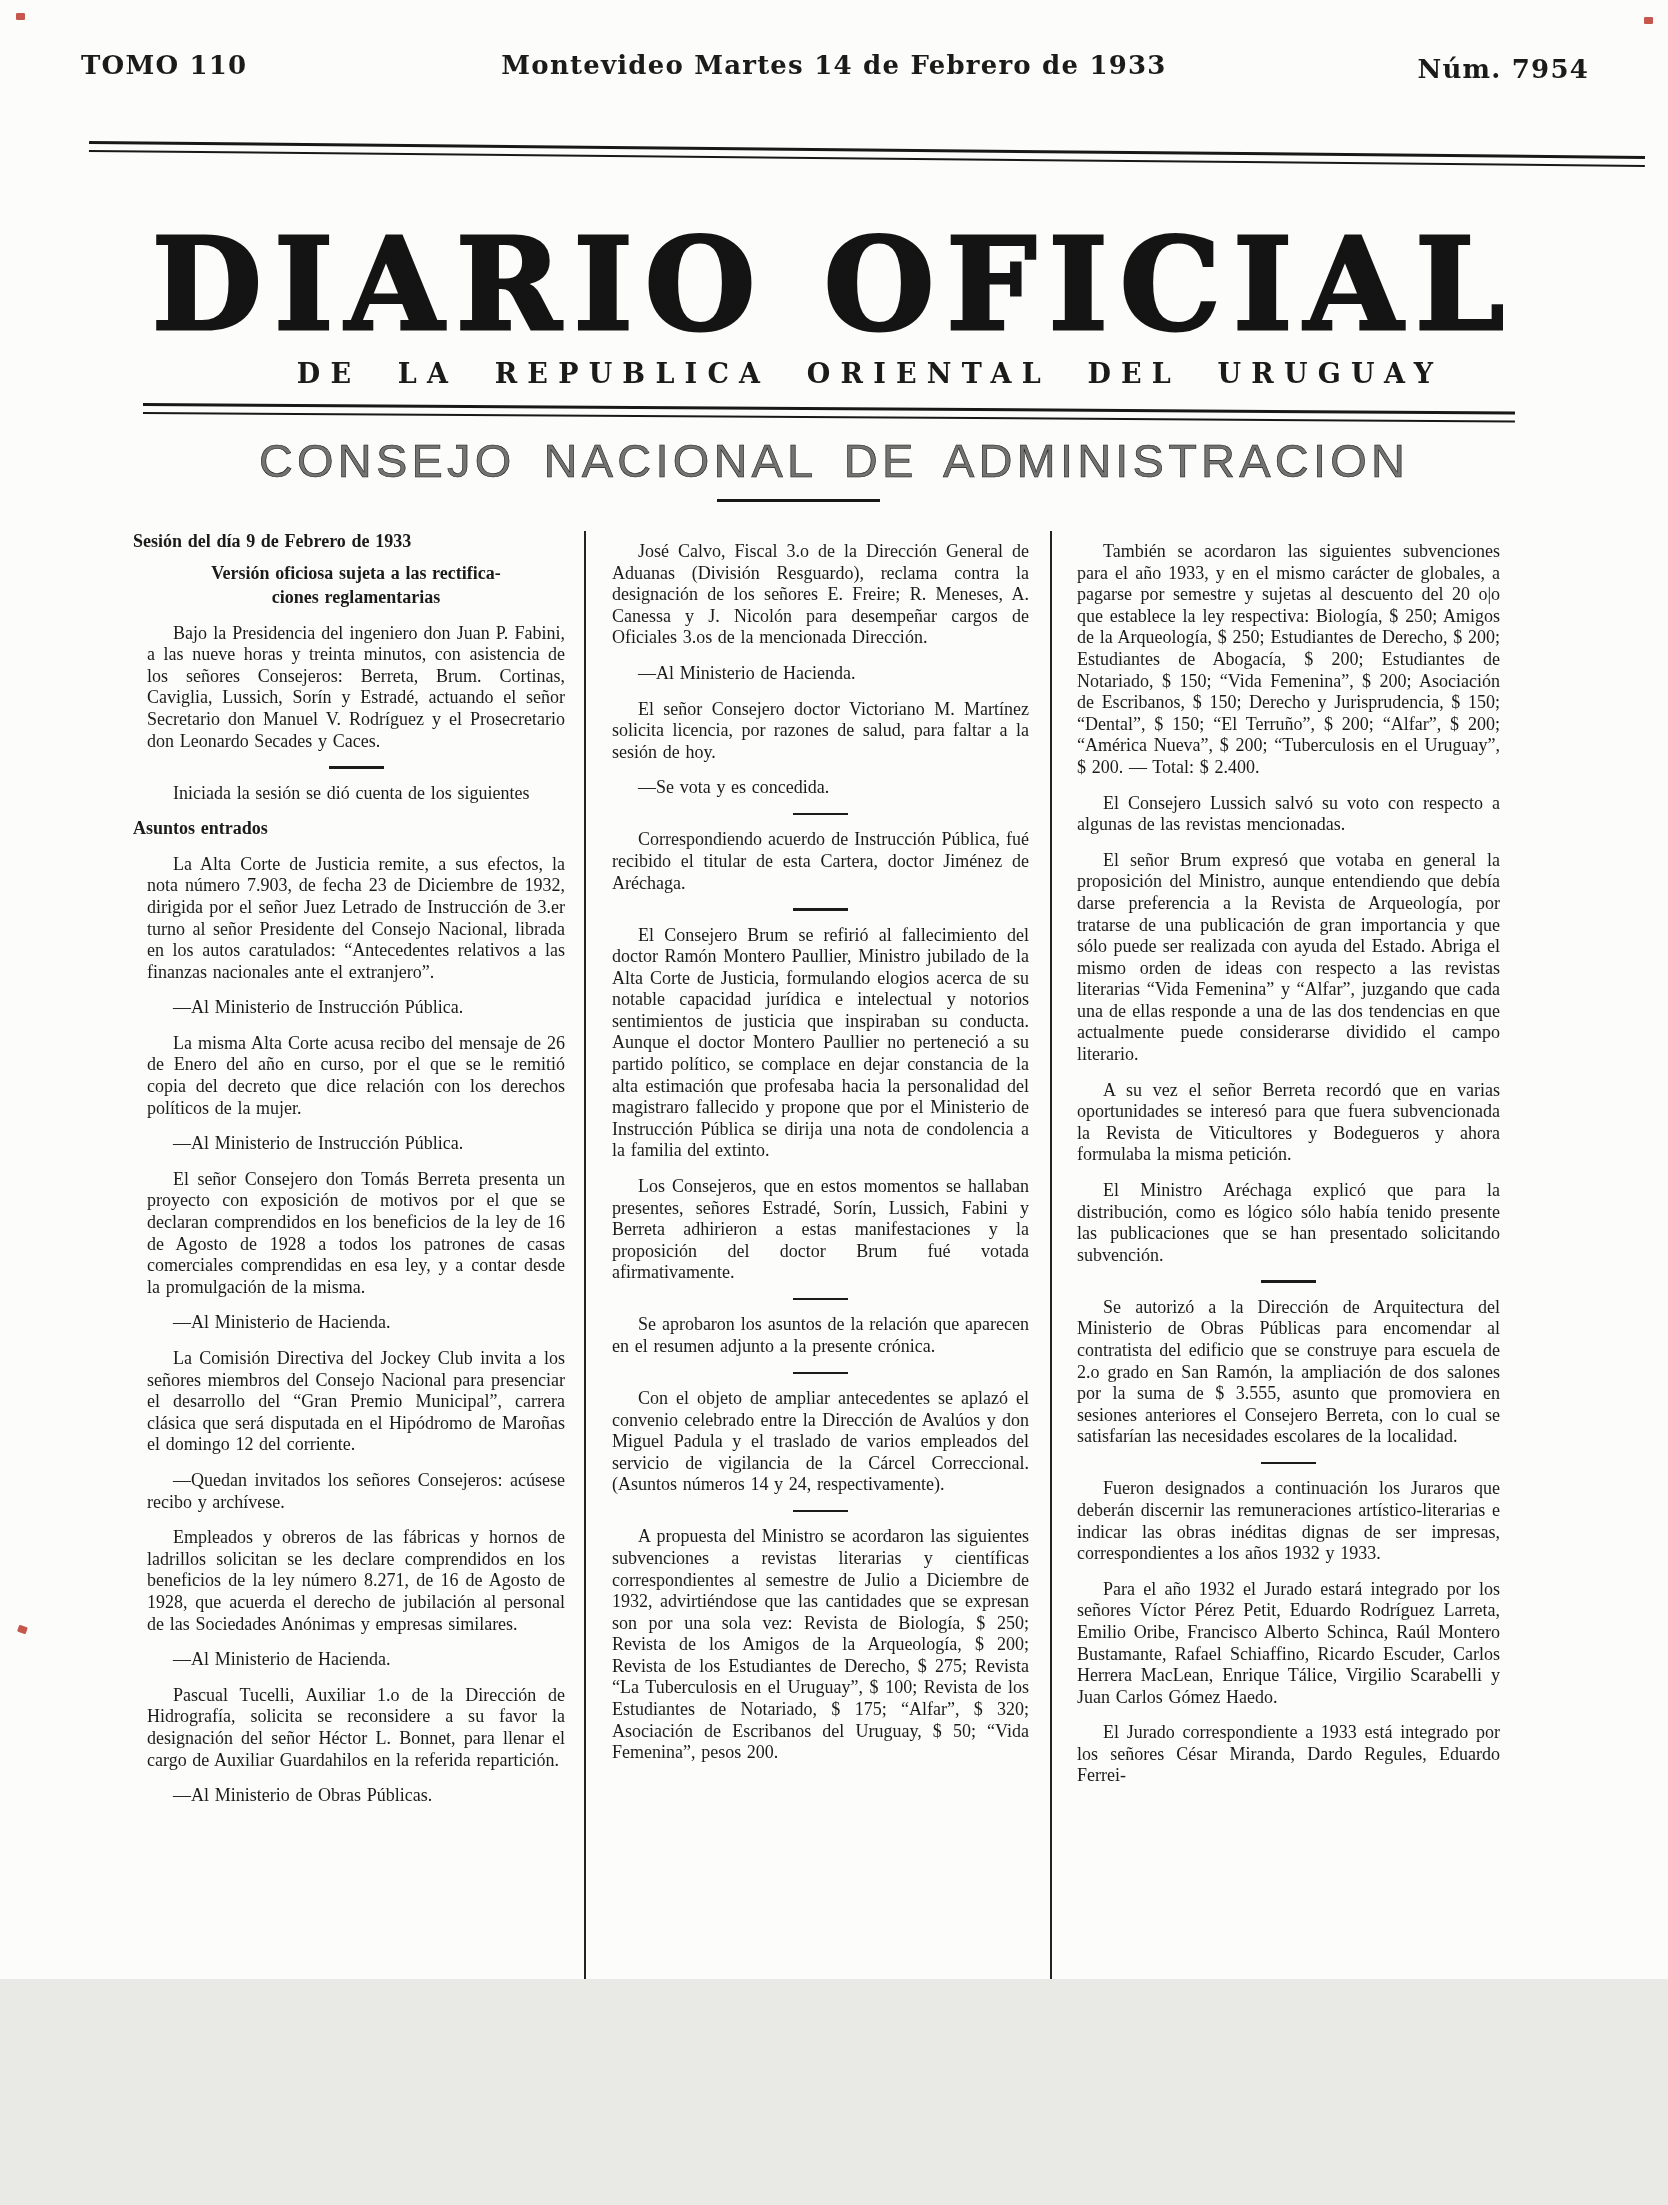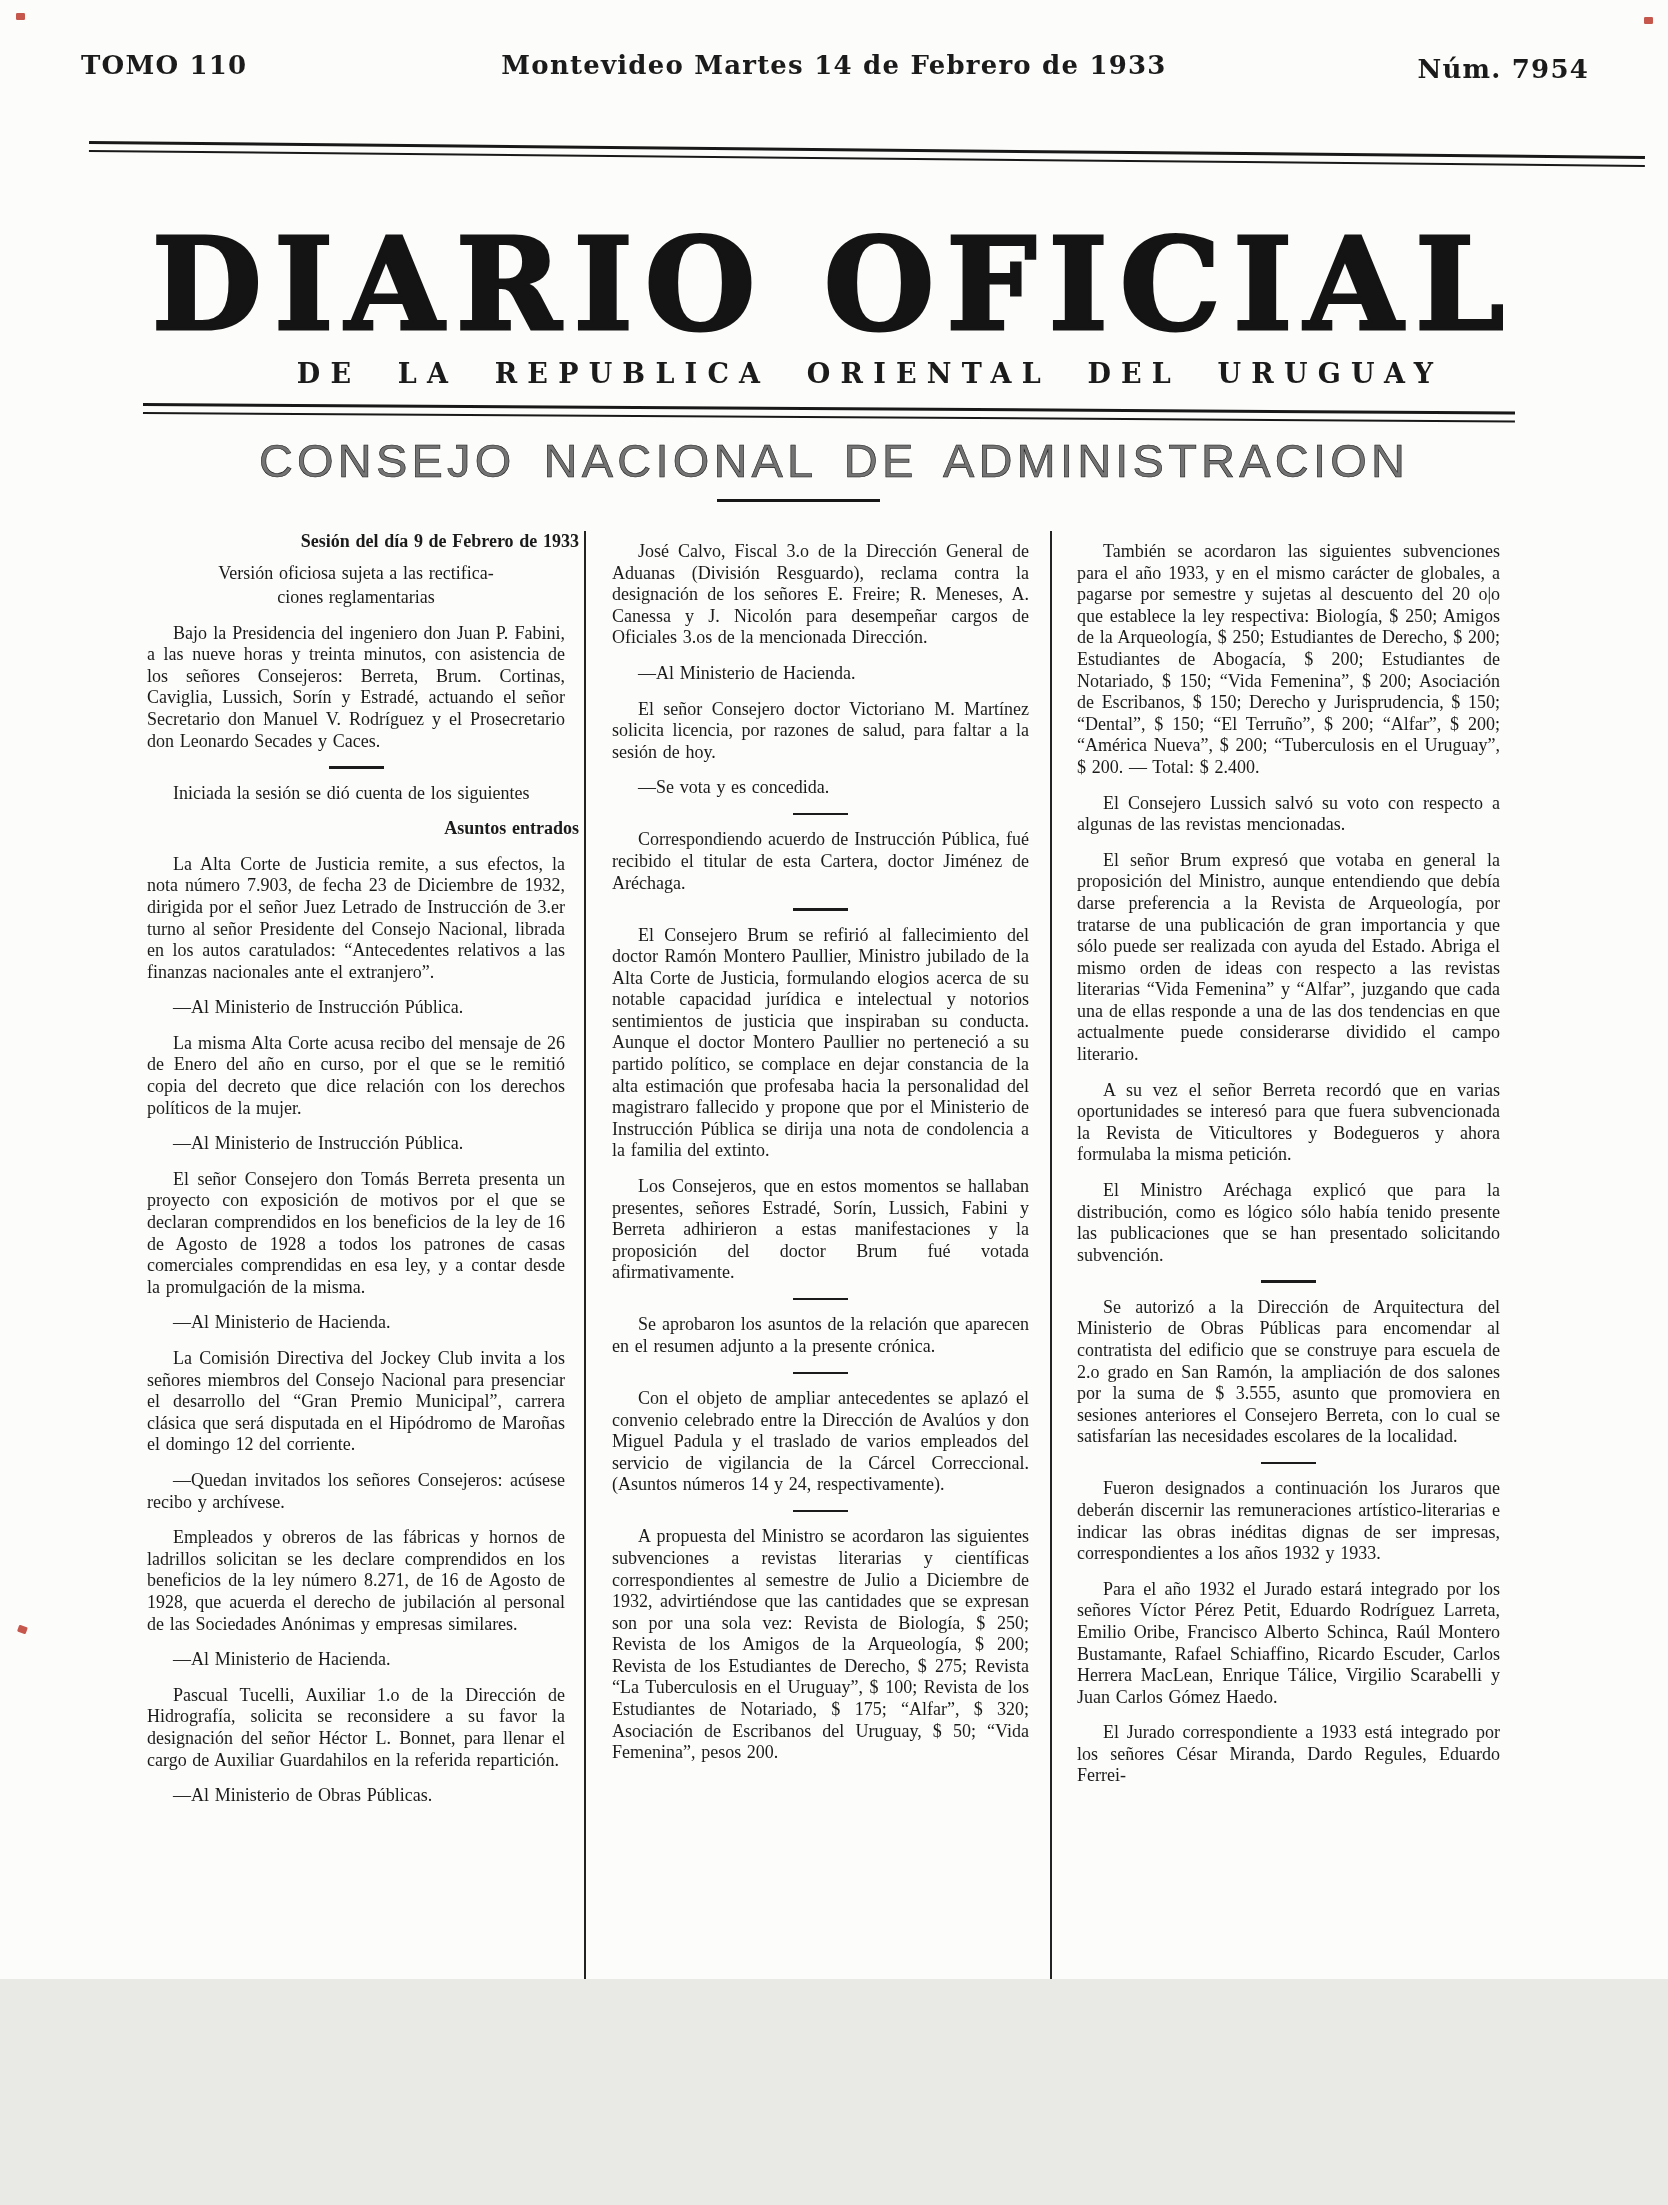--- a/index.html
+++ b/index.html
@@ -49,22 +49,22 @@
   
   .col{
     position:absolute;top:527px;height:1469px;overflow:hidden;
     font-size:18px;line-height:21.6px;text-align:justify;word-spacing:1.2px;
   }
   .col-1{left:133px;width:446px;}
   .col-2{left:598px;width:445px;}
   .col-3{left:1063px;width:451px;}
   .blk{margin:14px;}
   .blk.para,.blk.dash{text-indent:26px;}
-  .blk.heading{font-weight:bold;text-align:right;text-indent:0;margin:3.6px 0 6px;}
-  .blk.subheading{font-weight:normal;text-align:center;text-indent:0;white-space:pre-line;margin:8.4px 0 9.6px;line-height:24px;}
+  .blk.heading{font-weight:bold;text-align:left;text-indent:0;margin:3.6px 0 6px;}
+  .blk.subheading{font-weight:bold;text-align:center;text-indent:0;white-space:pre-line;margin:8.4px 0 9.6px;line-height:24px;}
   .blk.divider{width:55px;height:2.4px;background:#1b1b1b;margin:9px auto;}
   
   .footer-note{
     position:absolute;top:2024px;left:0;width:100%;text-align:center;
     font-family:"DejaVu Serif",serif;font-weight:bold;
     font-size:27px;line-height:42px;white-space:pre-line;letter-spacing:0.6px;
   }
   
   .corner-mark{position:absolute;width:9px;height:6.6px;background:#bb3a2e;opacity:.85;border-radius:1.2px;}
   .cm-1{left:15.6px;top:13px;}

